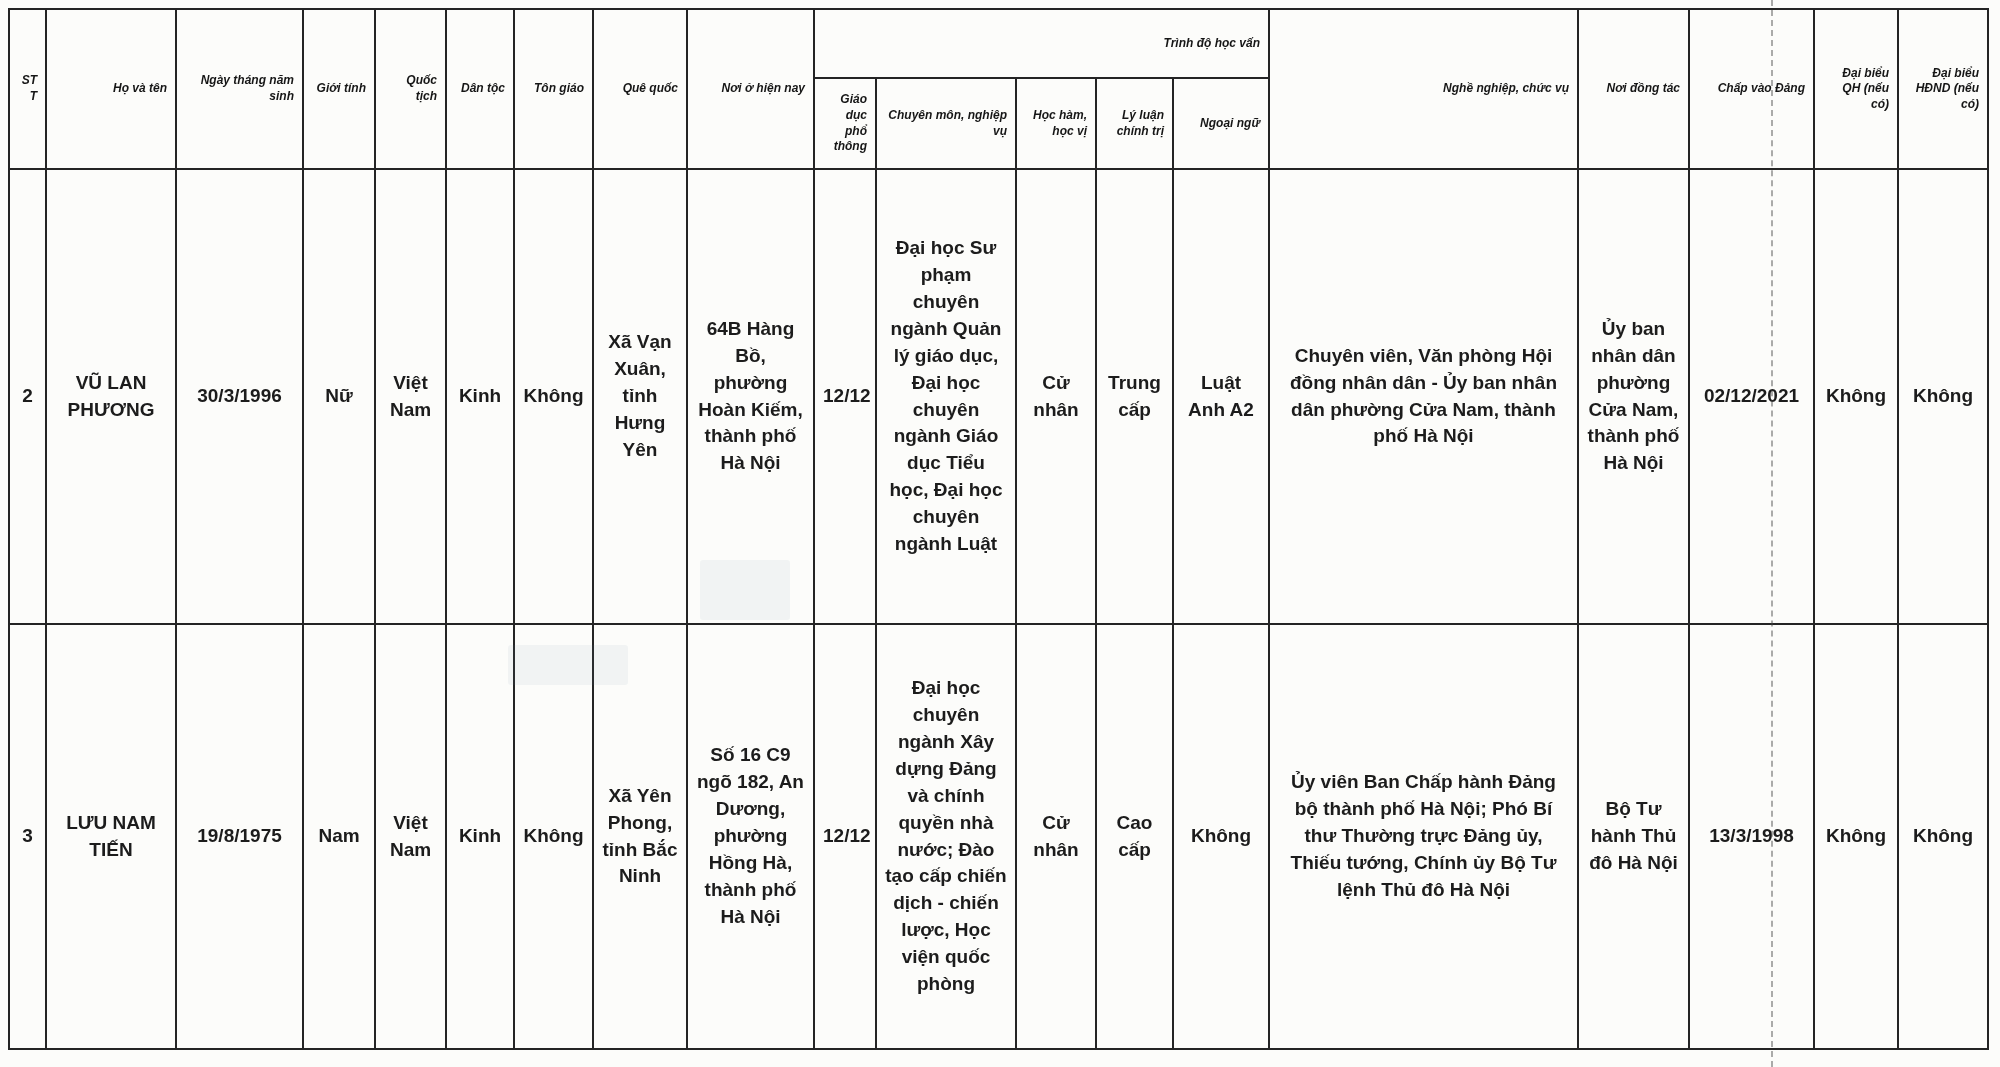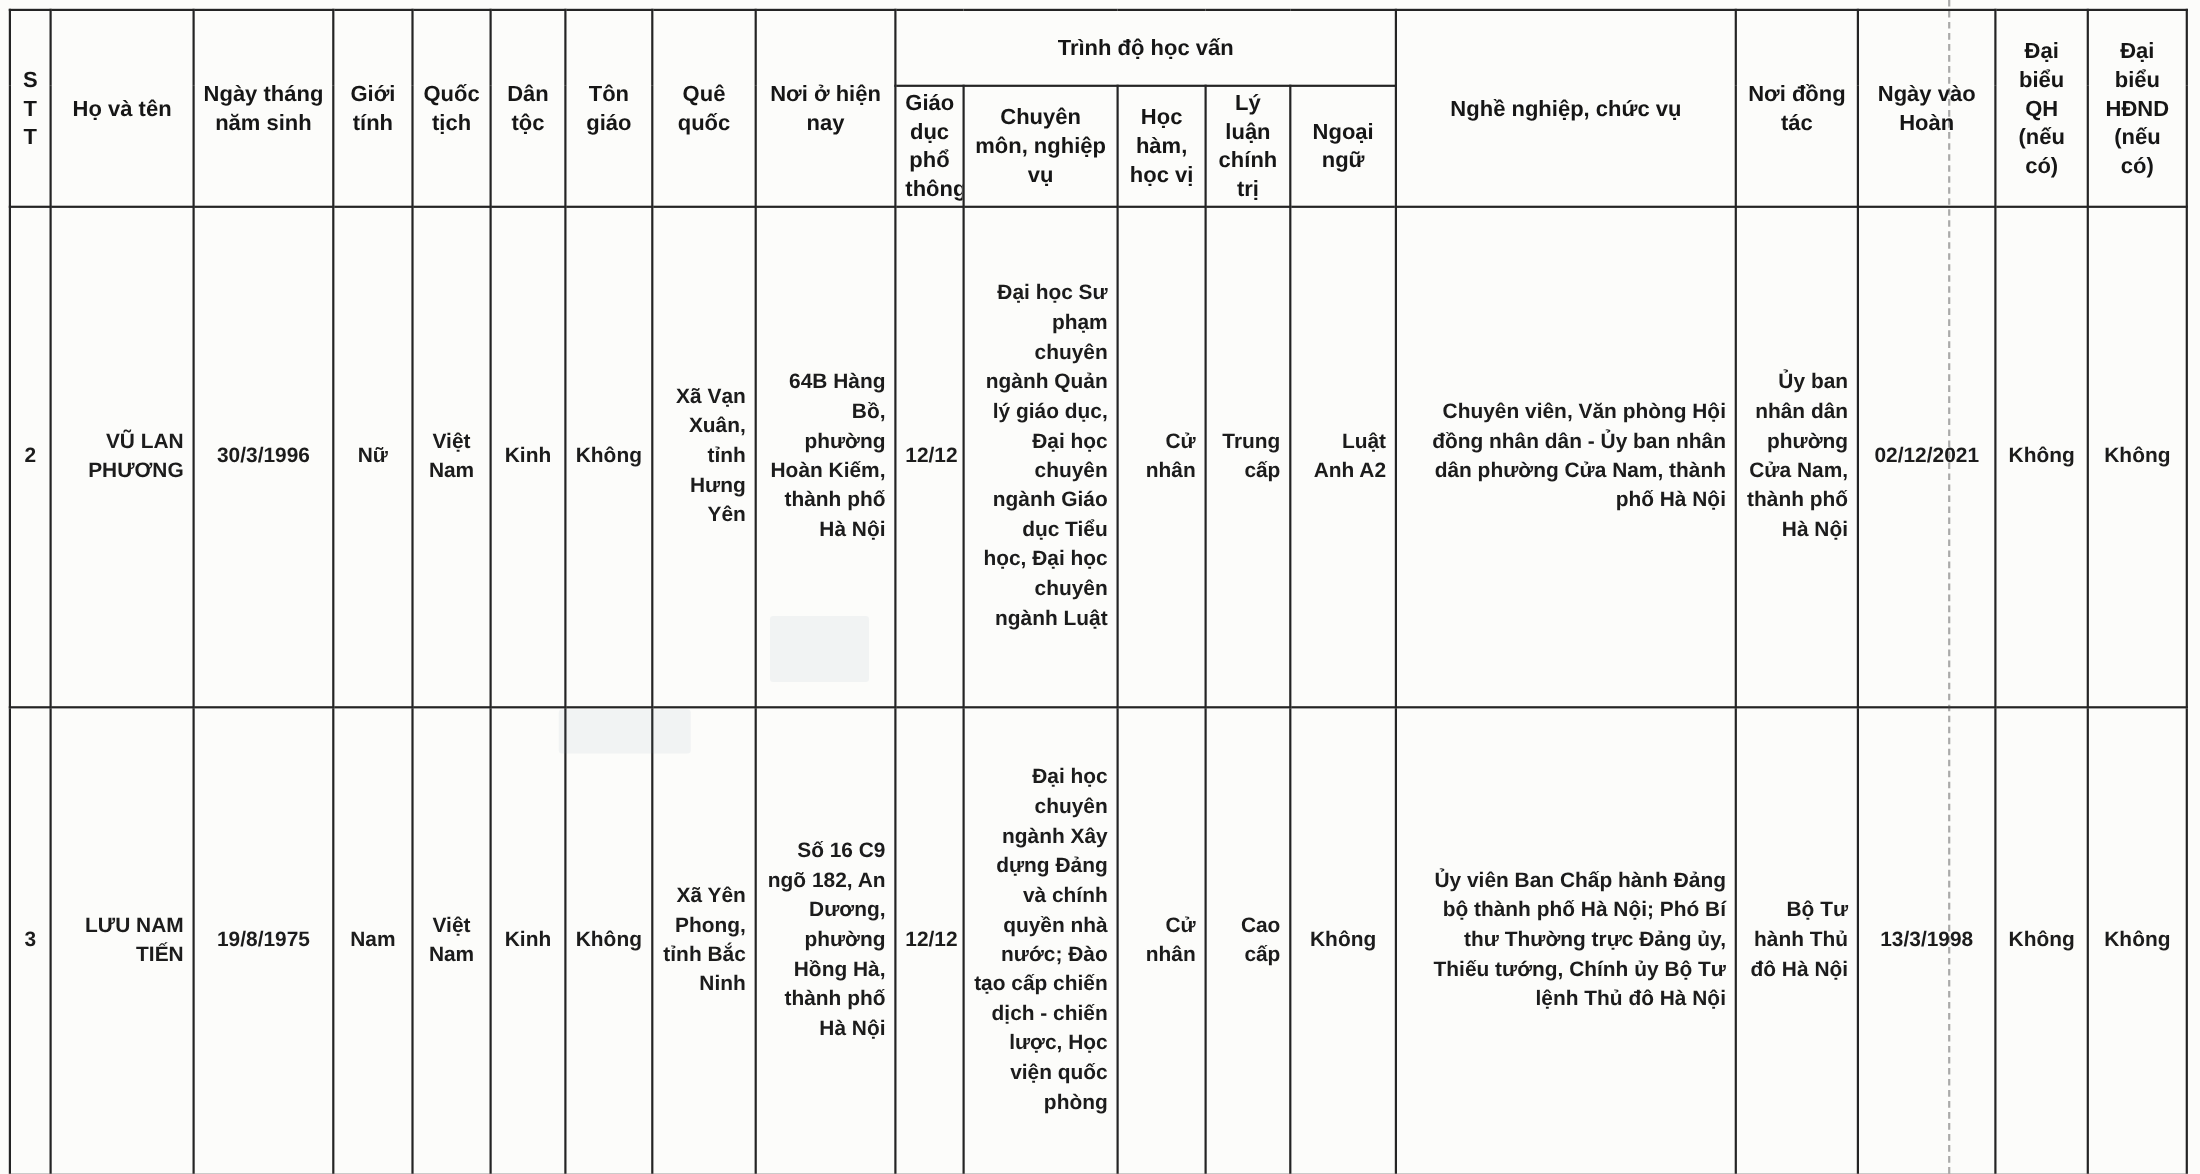--- a/index.html
+++ b/index.html
@@ -26,37 +26,38 @@
     background: transparent;
   }
   table.roster th, table.roster td {
     border: 2px solid #242424;
     vertical-align: middle;
     padding: 2px 8px;
     overflow: hidden;
   }
   
   th.hc {
-    font-size: 20px;
+    font-size: 12px;
     font-weight: 700;
     line-height: 1.3;
-    text-align: center;
+    text-align: right;
     color: #161616;
     padding: 2px 4px;
+    font-style: italic;
   }
   th.hc-stt { word-break: break-all; padding: 2px 2px; }
   
   td.dc {
     font-size: 19px;
     font-weight: 600;
     line-height: 1.42;
     color: #1c1c1c;
   }
   .ctr { text-align: center; }
-  .lft { text-align: right; }
+  .lft { text-align: center; }
   
   .scan-line {
     position: absolute;
     left: 1771px;
     top: 0;
     width: 0;
     height: 1067px;
     border-left: 2px dashed rgba(70,70,70,0.45);
     pointer-events: none;
   }
@@ -100,21 +101,21 @@
       <th class="hc" rowspan="2">Ngày tháng năm sinh</th>
       <th class="hc" rowspan="2">Giới tính</th>
       <th class="hc" rowspan="2">Quốc tịch</th>
       <th class="hc" rowspan="2">Dân tộc</th>
       <th class="hc" rowspan="2">Tôn giáo</th>
       <th class="hc" rowspan="2">Quê quốc</th>
       <th class="hc" rowspan="2">Nơi ở hiện nay</th>
       <th class="hc" colspan="5">Trình độ học vấn</th>
       <th class="hc" rowspan="2">Nghề nghiệp, chức vụ</th>
       <th class="hc" rowspan="2">Nơi đồng tác</th>
-      <th class="hc" rowspan="2">Ngày vào Hoàn</th>
+      <th class="hc" rowspan="2">Chấp vào Đảng</th>
       <th class="hc" rowspan="2">Đại biểu QH (nếu có)</th>
       <th class="hc" rowspan="2">Đại biểu HĐND (nếu có)</th>
     </tr>
     <tr style="height:91px">
       <th class="hc">Giáo dục phổ thông</th>
       <th class="hc">Chuyên môn, nghiệp vụ</th>
       <th class="hc">Học hàm, học vị</th>
       <th class="hc">Lý luận chính trị</th>
       <th class="hc">Ngoại ngữ</th>
     </tr>

